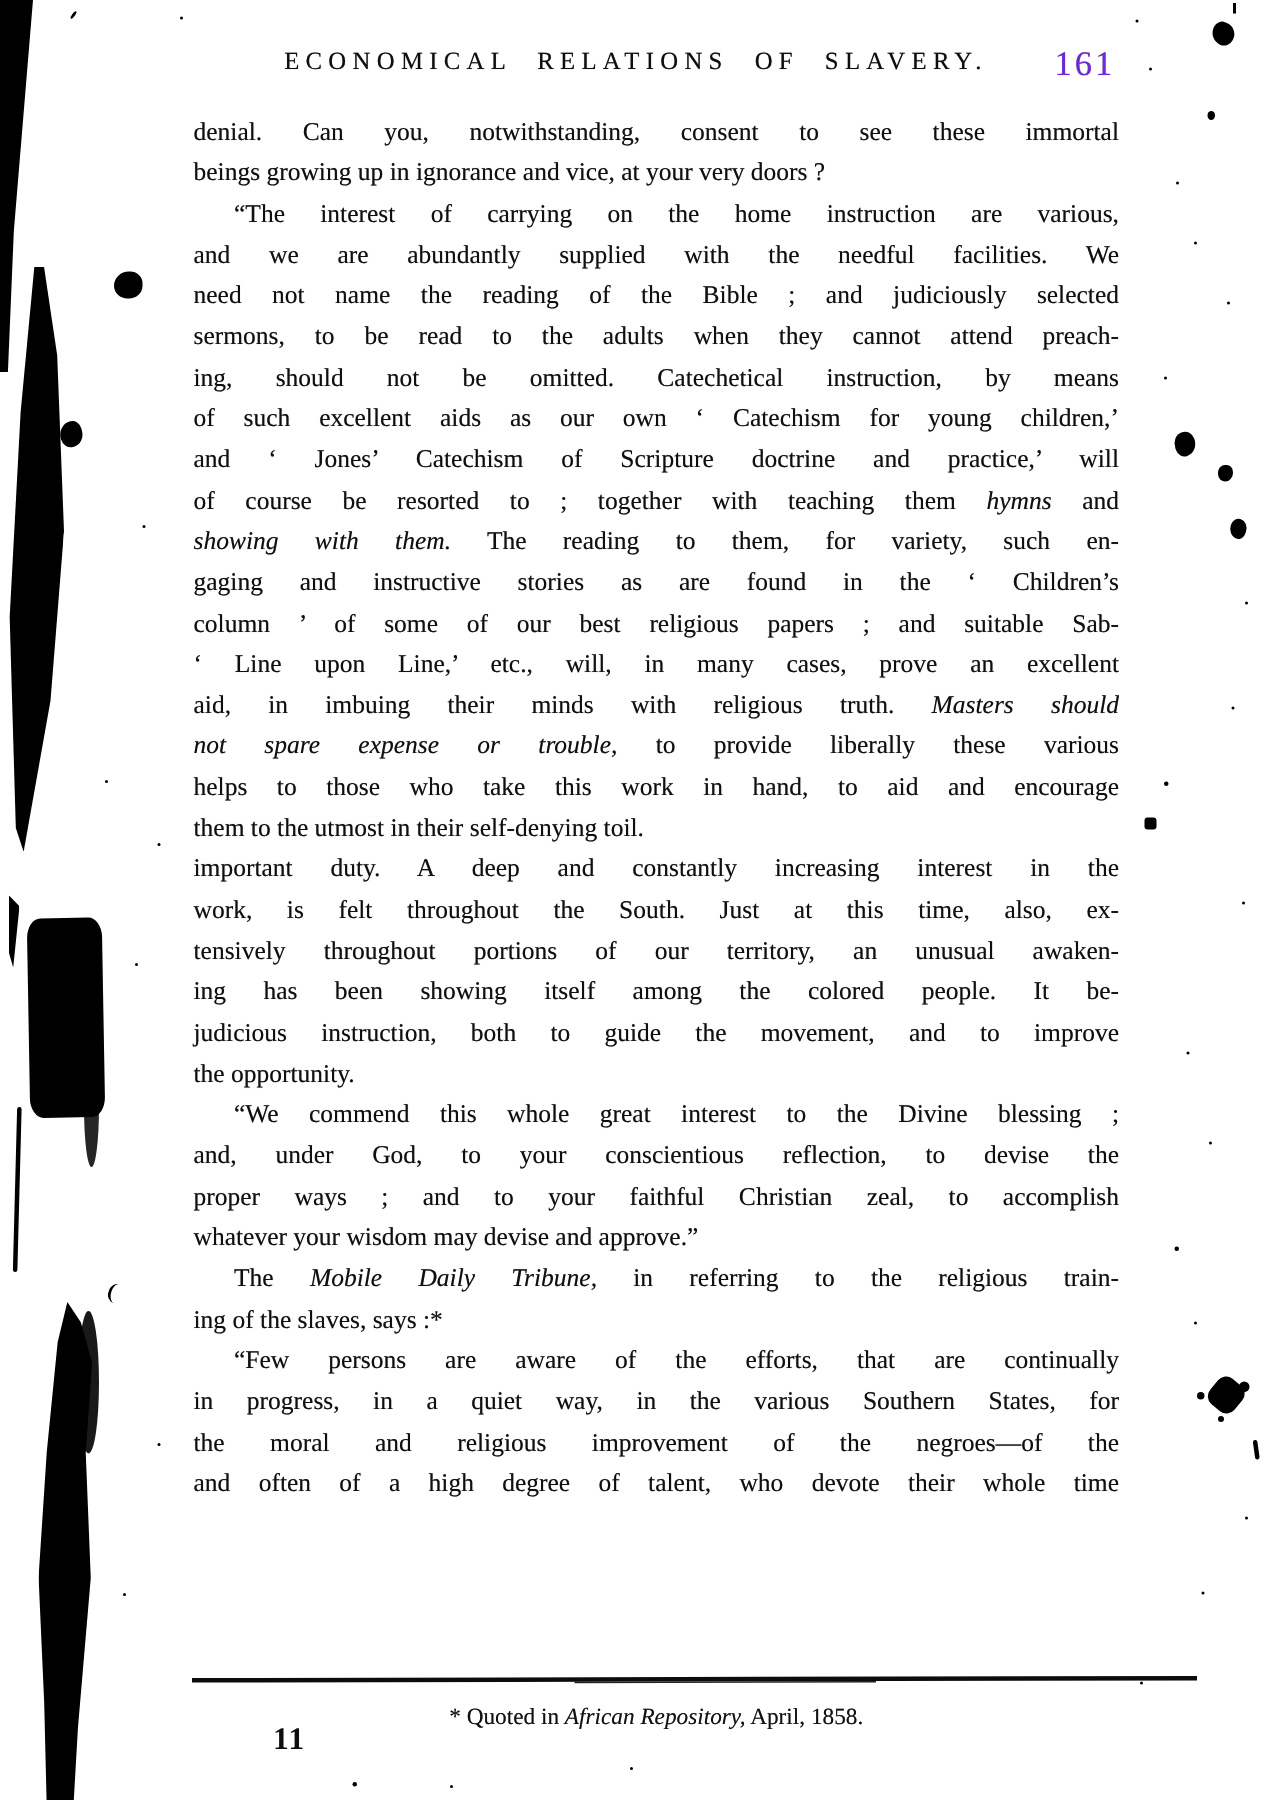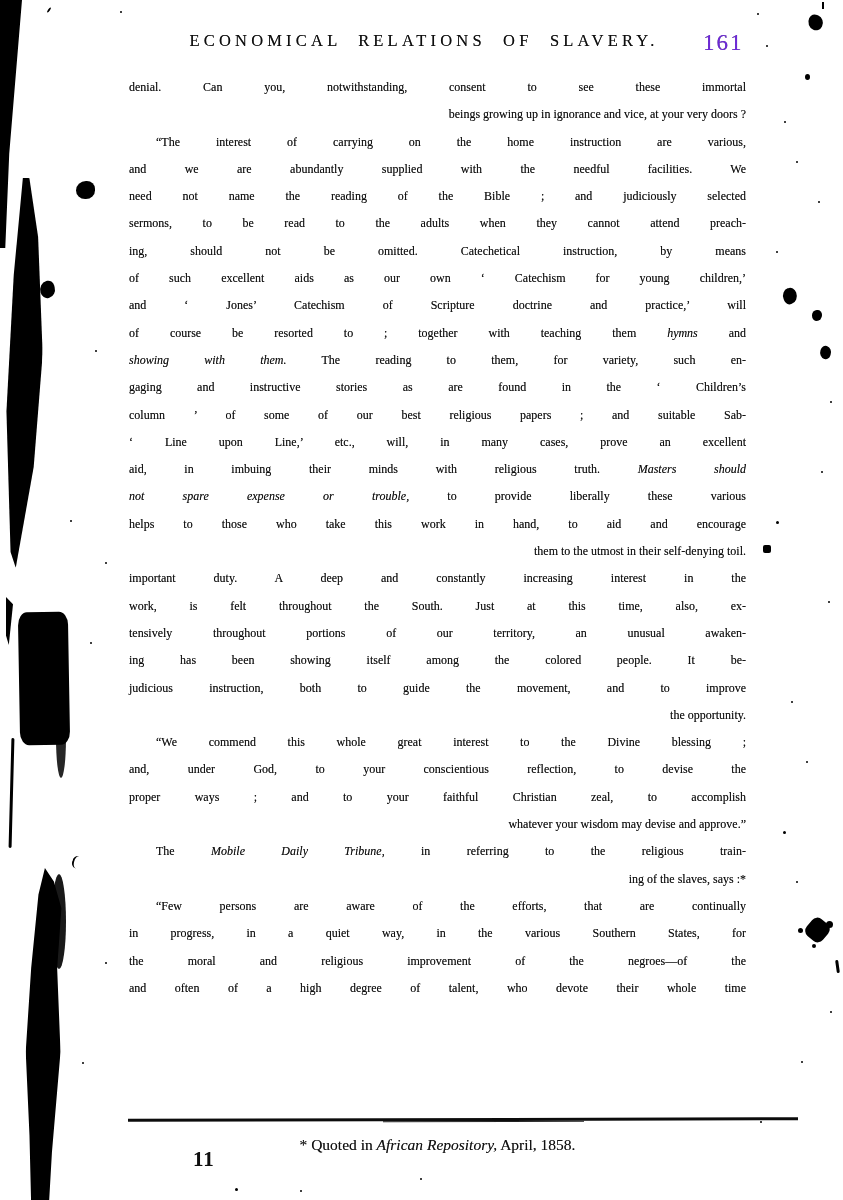--- a/index.html
+++ b/index.html
@@ -27,27 +27,27 @@
   }
   .page-number{
     position:absolute;left:703px;top:30px;
     font-size:23px;letter-spacing:2px;
     color:#6d28d9;
     text-shadow:0 0 .5px rgba(0,0,0,.55);
   }
   
   #text-block{
     position:absolute;left:129px;top:74px;width:617px;
-    font-size:12px;
+    font-size:17px;
     color:#0f0f0f;
     text-shadow:0 0 .45px rgba(0,0,0,.5);
   }
   .line{
     height:27.3px;line-height:27.3px;
-    text-align:right;
+    text-align:left;
     white-space:nowrap;
   }
   .line.fill{
     white-space:normal;
     text-align:justify;
     text-align-last:justify;
   }
   .line.indent{padding-left:27px;}
   .line i{font-style:italic;}
   
@@ -60,21 +60,21 @@
     content:"";position:absolute;left:38%;top:3px;width:30%;height:1px;background:#222;
   }
   .footnote{
     position:absolute;left:129px;top:1136px;width:617px;
     text-align:center;
     font-size:15.5px;
     color:#111;
     text-shadow:0 0 .4px rgba(0,0,0,.5);
   }
   .signature-mark{
-    position:absolute;left:193px;top:1147px;
+    position:absolute;left:182px;top:1147px;
     font-size:21px;font-weight:700;letter-spacing:1px;
     color:#0e0e0e;
   }
   
   .blot{position:absolute;background:#000;}
   .b1{left:0;top:0;width:22px;height:248px;
       clip-path:polygon(0 0,100% 0,42% 62%,24% 100%,0 100%);}
   .b2{left:6px;top:178px;width:36px;height:390px;transform:rotate(2deg);
       clip-path:polygon(28% 0%,46% 0%,76% 15%,100% 45%,86% 74%,46% 100%,30% 96%,5% 60%,12% 25%);}
   .b3{left:76px;top:181px;width:19px;height:18px;border-radius:55% 45% 50% 50%;}

